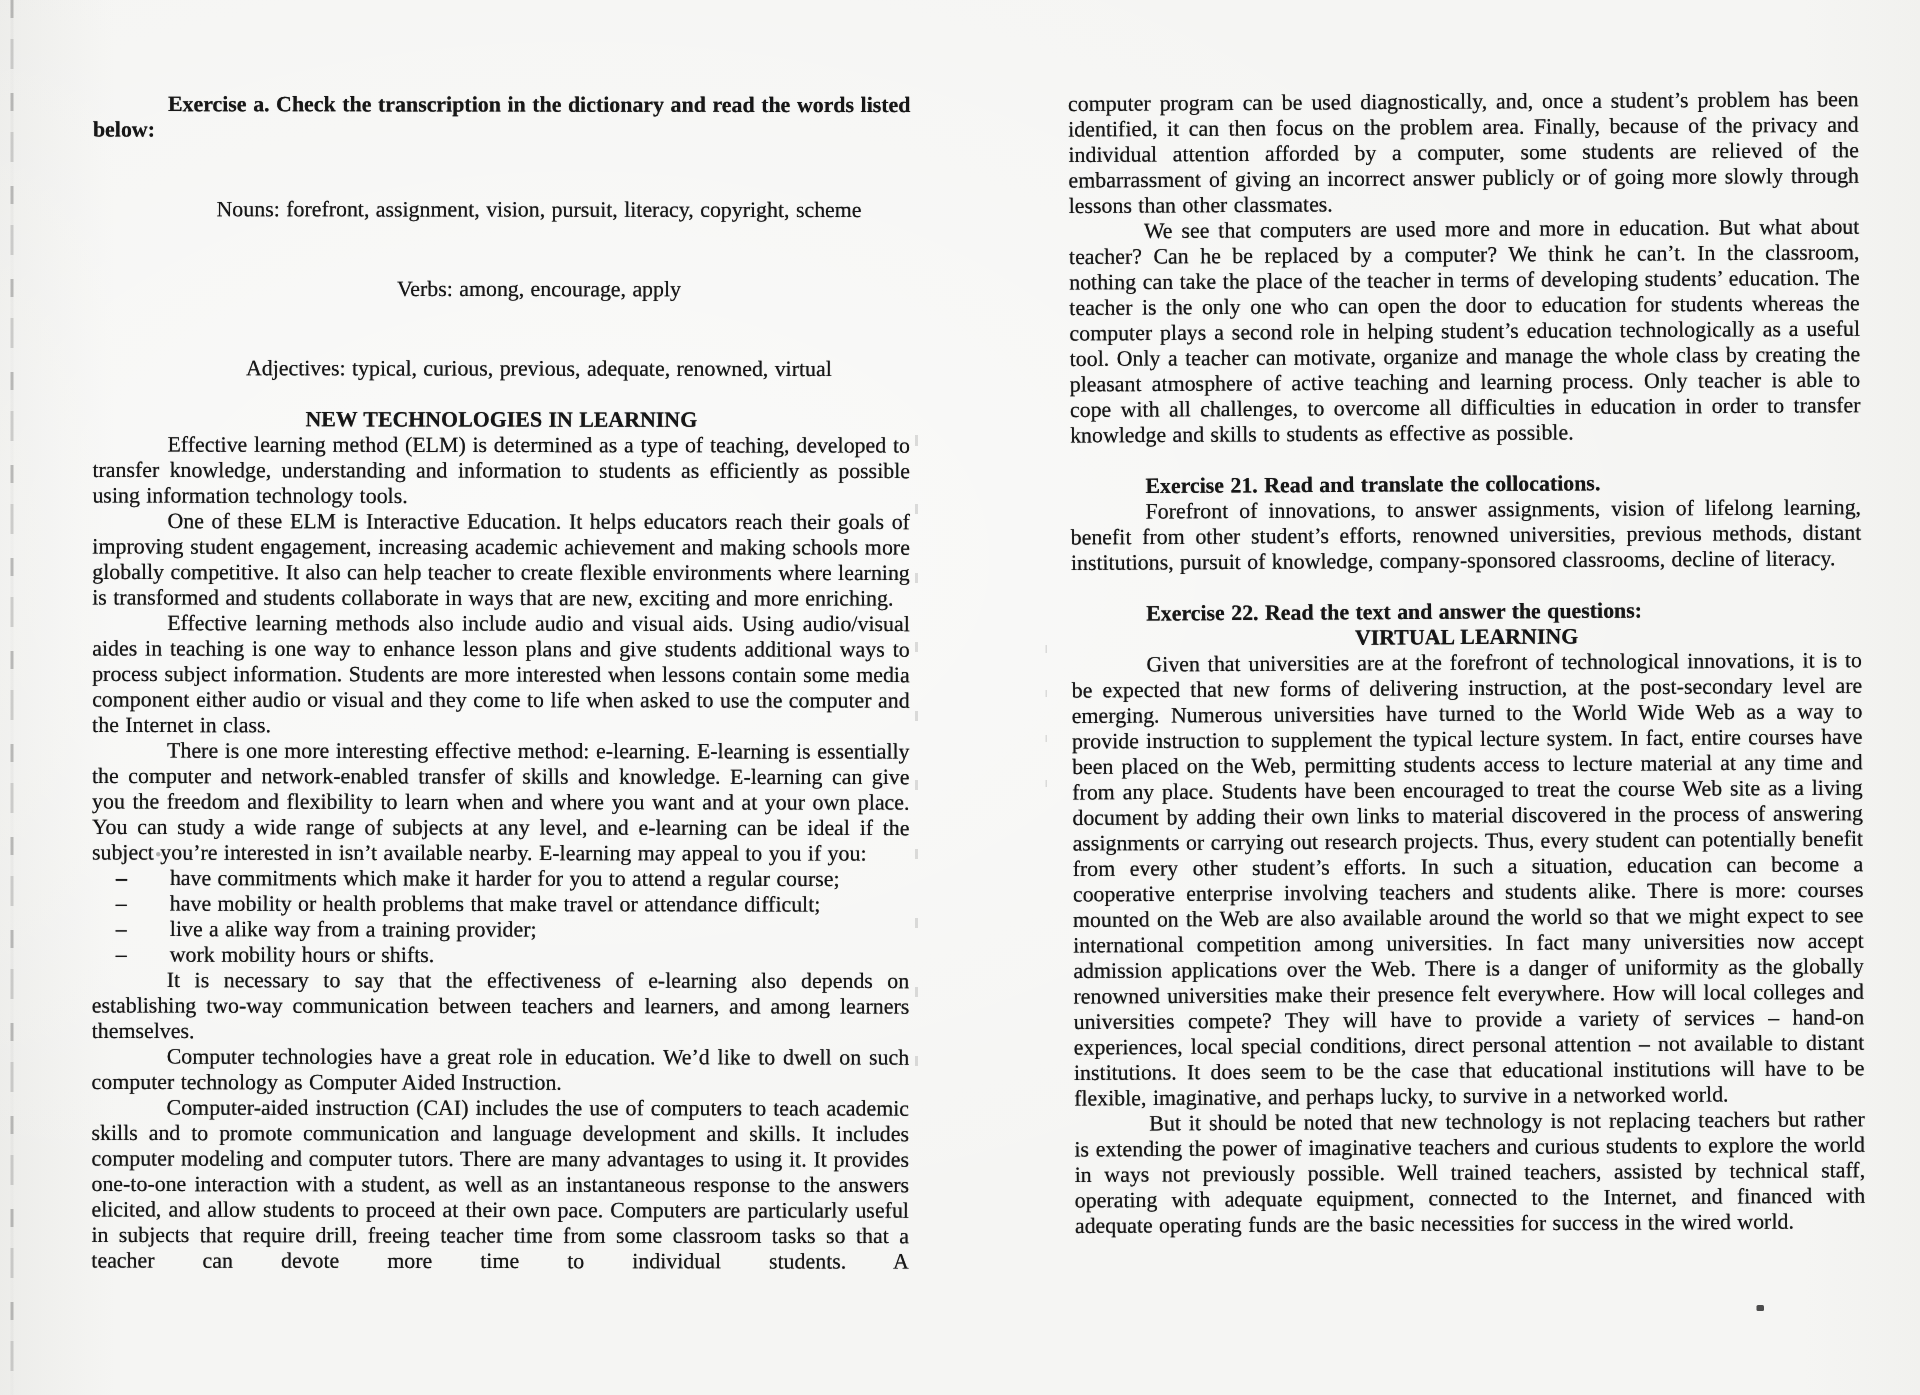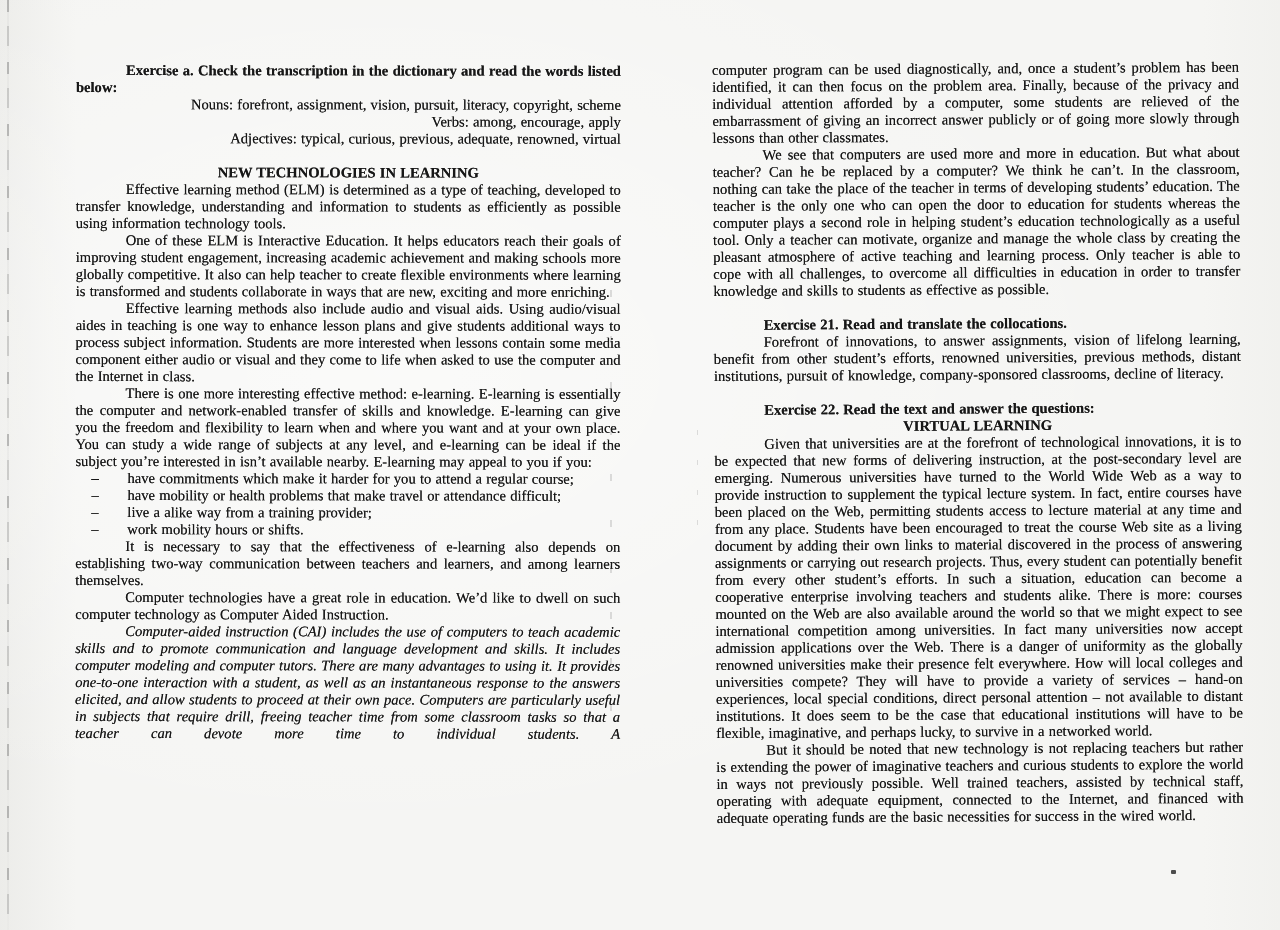--- a/index.html
+++ b/index.html
@@ -22,30 +22,30 @@
   }
   .column {
     position: absolute;
     top: 62px;
     text-align: justify;
     font-size: 14.6px;
     line-height: 17px;
     text-shadow: 0 0 0.45px rgba(10,10,10,0.75);
     word-spacing: 0.6px;
   }
-  .col-left  { left: 76px;  width: 545px; transform: rotate(0.08deg); transform-origin: top left; }
+  .col-left  { left: 62px;  width: 545px; transform: rotate(0.08deg); transform-origin: top left; }
   .col-right { left: 712px; width: 527px; transform: rotate(-0.35deg); transform-origin: top left; }
 
   .blk { margin: 0; }
   .para        { text-indent: 50px; }
   .para-noind  { text-indent: 0; }
-  .para-cont   { text-align-last: justify; font-style: italic; }
+  .para-cont   { text-align-last: justify; }
   .heading     { font-weight: bold; text-indent: 50px; }
   .center-head { font-weight: bold; text-align: center; text-indent: 0; }
-  .word-line   { padding-left: 50px; text-align: right; }
+  .word-line   { padding-left: 50px; text-align: center; margin-top: 36px; }
   .bullet      { position: relative; padding-left: 52px; text-align: left; }
   .bullet .marker { position: absolute; left: 16px; top: 0; }
   .gap         { height: 17px; }
 
   
   .binding-line {
     position: absolute; left: 7px; top: 0; width: 2px; height: 930px;
     background: repeating-linear-gradient(to bottom,
       rgba(80,80,80,0.55) 0 12px,
       rgba(130,130,130,0.10) 12px 26px,

